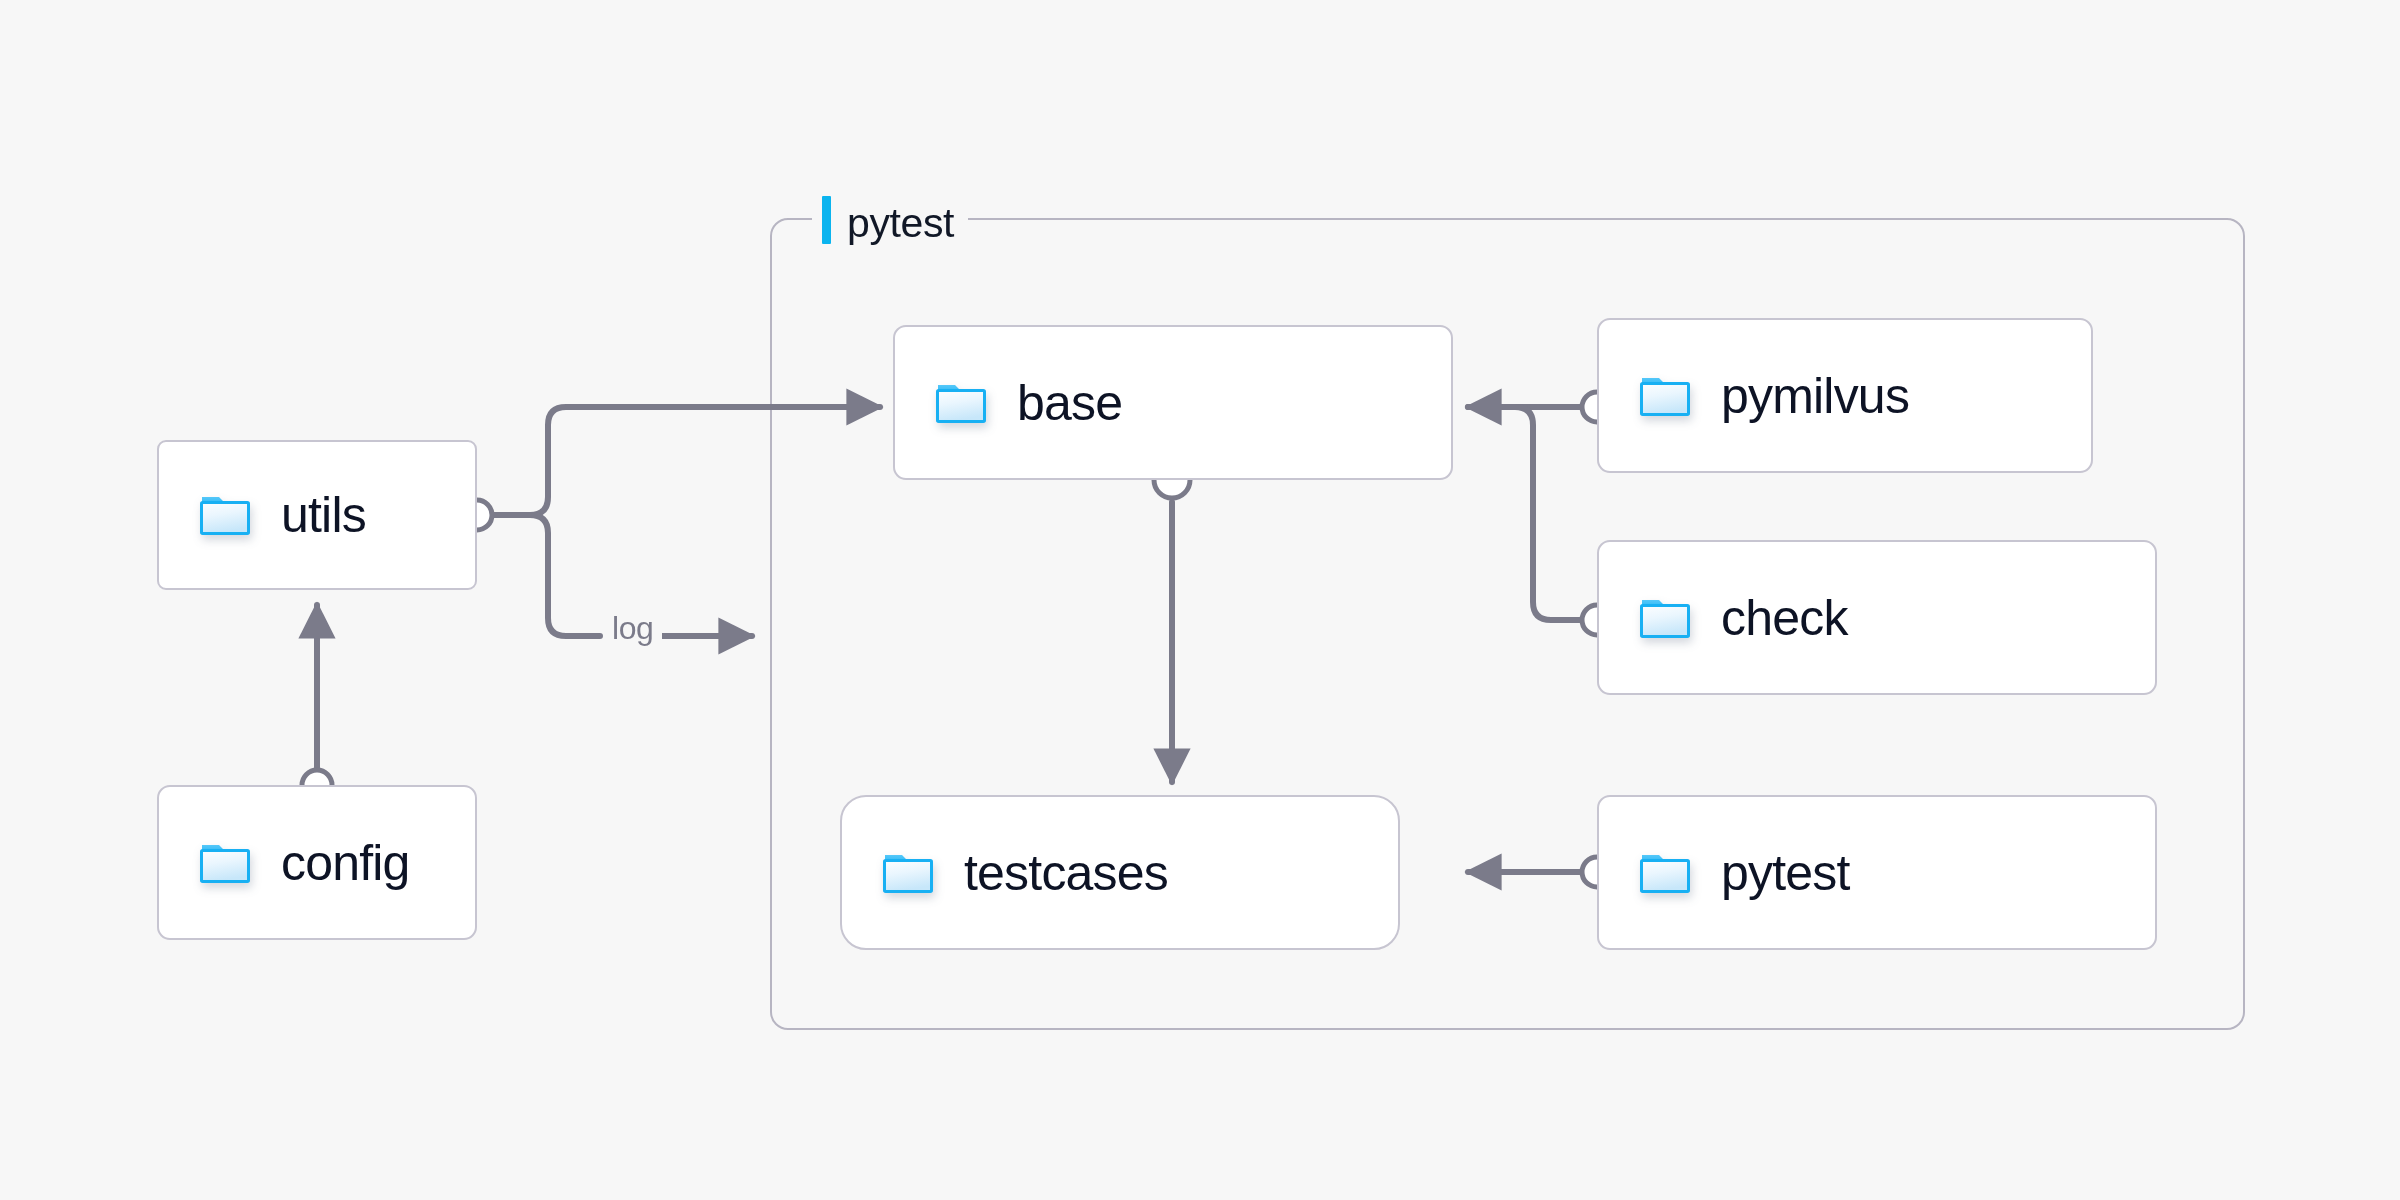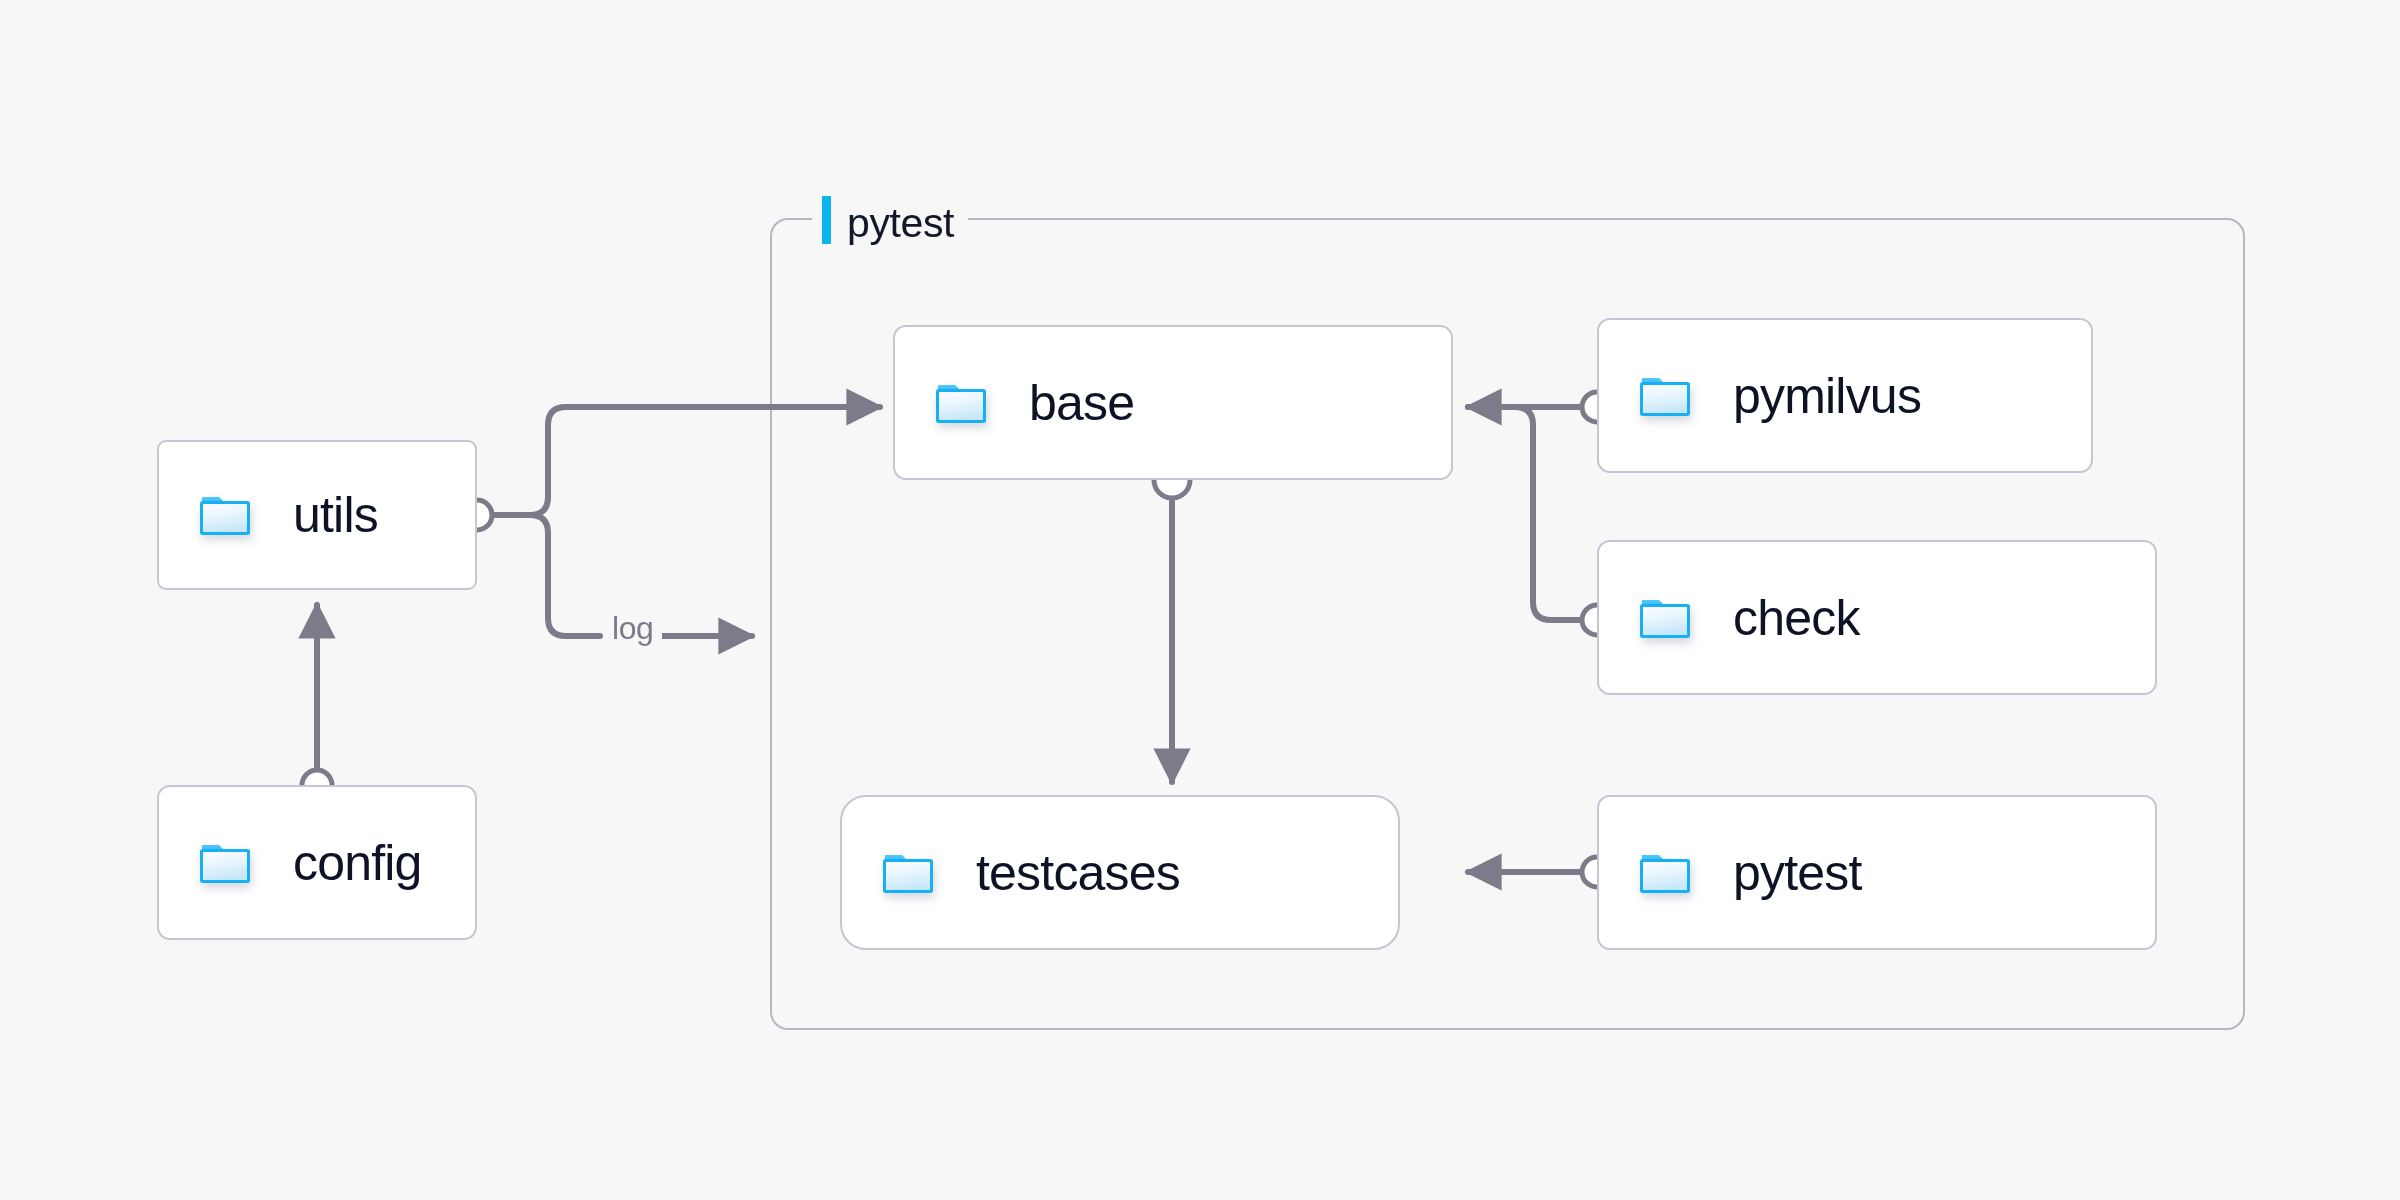--- a/index.html
+++ b/index.html
@@ -55,21 +55,21 @@
   }
   .node {
     position: absolute;
     background: #ffffff;
     border: 2px solid #c7c5d1;
     border-radius: 13px;
     box-sizing: border-box;
     display: flex;
     align-items: center;
     padding-left: 38px;
-    gap: 40px;
+    gap: 28px;
   }
   .folder-icon {
     width: 56px;
     height: 48px;
     flex: none;
     filter: drop-shadow(2px 5px 5px rgba(40,60,90,0.20));
   }
   .node-label {
     font-size: 50px;
     color: #0d1325;

